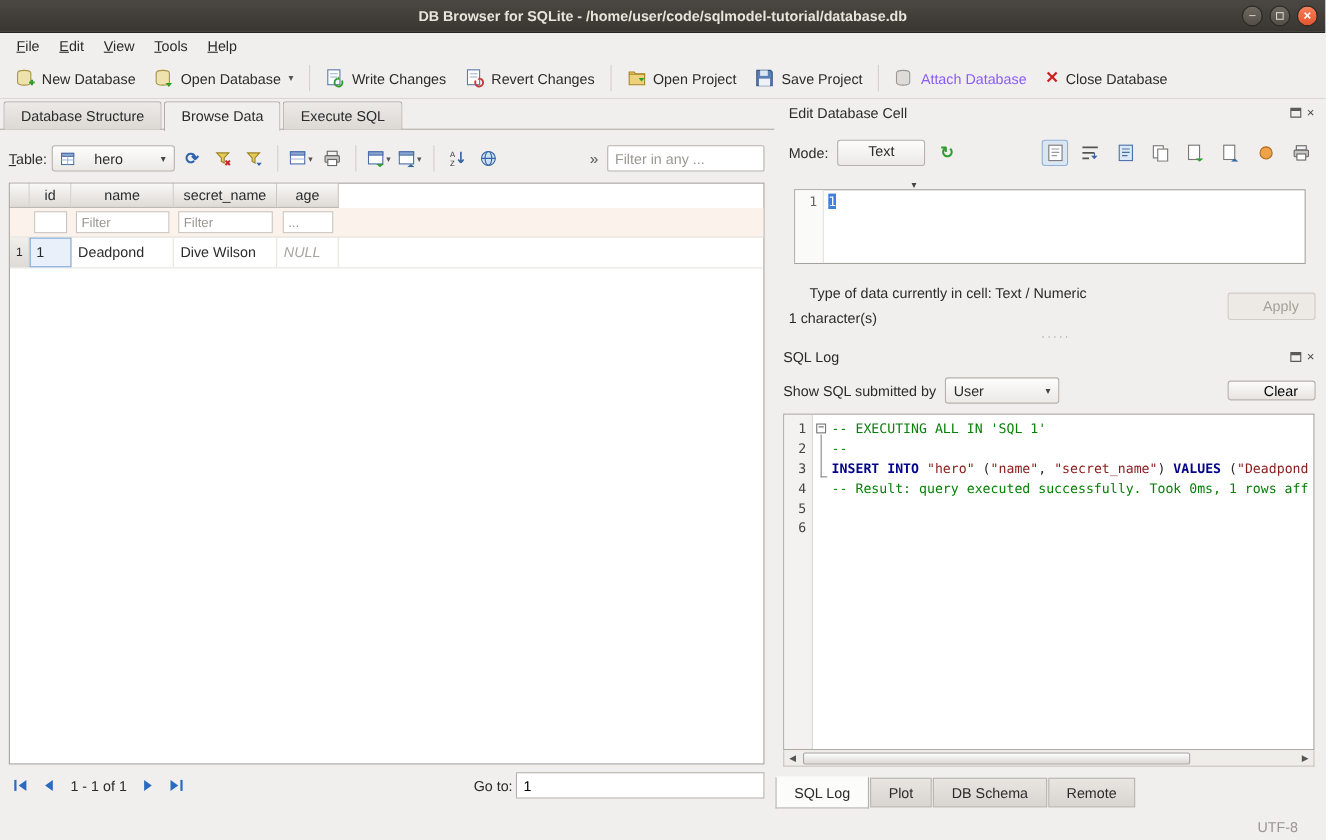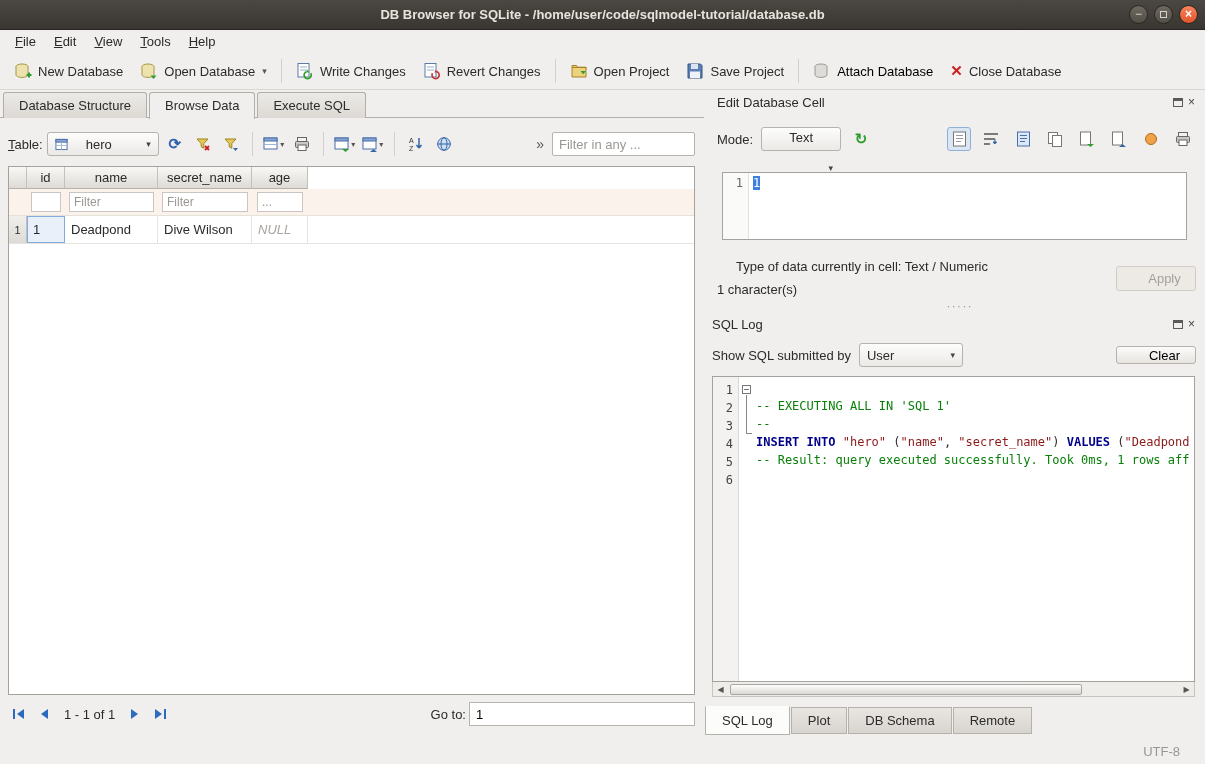--- a/index.html
+++ b/index.html
@@ -23,21 +23,21 @@
   .menubar { position:absolute; top:30px; left:0; right:0; height:23px;
     display:flex; align-items:center; padding-left:6px; background:#f0efed; }
   .menu-item { display:inline-block; padding:2px 9px; }
   .menu-item::first-letter { text-decoration:underline; }
 
   
   .toolbar { position:absolute; top:53px; left:0; right:0; height:37px;
     display:flex; align-items:center; padding:0 6px; gap:1px;
     border-bottom:1px solid #dbd8d4; }
   .tbtn { display:flex; align-items:center; gap:6px; padding:5px 8px; border-radius:3px; white-space:nowrap; }
-  .tbtn.disabled { color:#000000; }
+  .tbtn.disabled { color:#8b5cf6; }
   .tbtn .caret { font-size:9px; color:#555; margin-left:1px; }
   .tsep { width:1px; height:24px; background:#d3d0cb; margin:0 5px; }
   .redx { color:#cc2020; font-weight:bold; font-size:15px; line-height:14px; }
 
   
   .tabline { position:absolute; top:117px; left:0; width:704px; height:1px; background:#b2afaa; }
   .tabbar { position:absolute; top:92px; left:3px; display:flex; z-index:2; }
   .tab { padding:5px 15px 5px; border:1px solid #b2afaa; border-bottom:none;
     background:linear-gradient(#eceae7,#dcd9d4); margin-right:2px;
     border-radius:3px 3px 0 0; height:26px; }
@@ -126,21 +126,21 @@
     background:#fff; border:1px solid #a5a29d; display:flex;
     font-family:"DejaVu Sans Mono",monospace; font-size:12px; overflow:hidden; }
   .log-gutter { width:26px; background:#f3f2f0; border-right:1px solid #dad7d3;
     text-align:right; padding:4px 5px 0 0; color:#444; }
   .log-gutter div { height:18px; line-height:18px; }
   .log-fold { width:17px; position:relative; }
   .fold-box { position:absolute; left:3px; top:8px; width:9px; height:9px; border:1px solid #777;
     background:#fff; font-size:9px; line-height:7px; text-align:center; color:#333; }
   .fold-line { position:absolute; left:7px; top:18px; width:6px; height:39px;
     border-left:1px solid #888; border-bottom:1px solid #888; }
-  .log-code { flex:1; padding-top:20px; overflow:hidden; }
+  .log-code { flex:1; padding-top:4px; overflow:hidden; }
   .code-line { height:18px; line-height:18px; white-space:pre; }
   .tok-comment { color:#088008; }
   .tok-kw { color:#00008b; font-weight:bold; }
   .tok-str { color:#8b1a1a; }
   .tok-plain { color:#2b2b2b; }
 
   .hscroll { position:absolute; left:712px; top:682px; width:483px; height:15px;
     background:#efedea; border:1px solid #c8c5c0; border-top:none;
     display:flex; align-items:center; }
   .hs-arrow { width:15px; text-align:center; font-size:8px; color:#555; }

